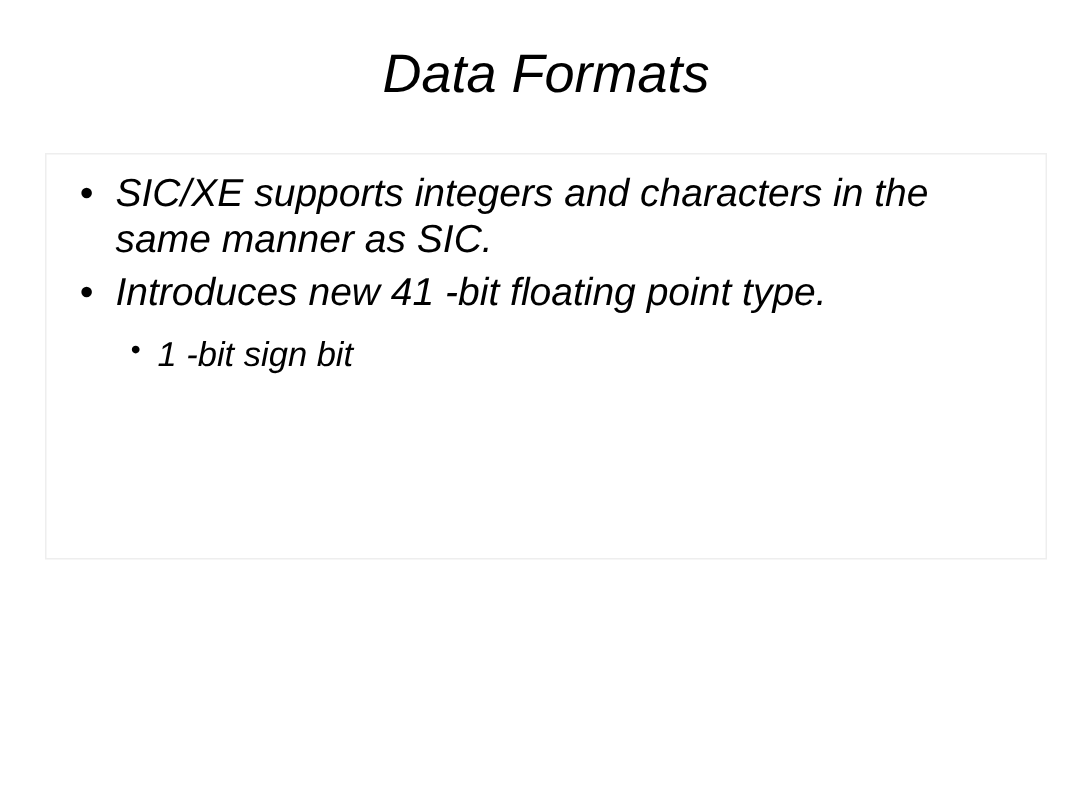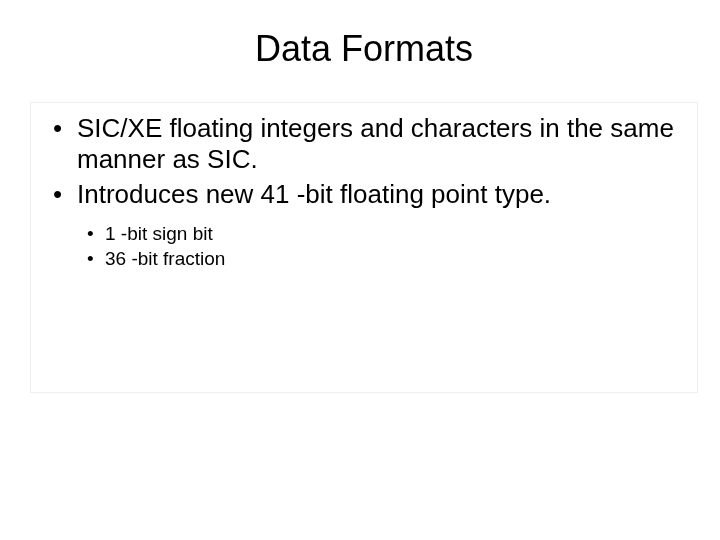--- a/index.html
+++ b/index.html
@@ -8,20 +8,21 @@
     height: 540px;
     background: #ffffff;
     font-family: Arial, Helvetica, sans-serif;
     color: #000000;
     position: relative;
   }
   .slide {
     width: 100%;
     height: 100%;
     padding: 28px 22px 20px 30px;
+    font-style: italic;
   }
   .title {
     text-align: center;
     font-size: 36px;
     font-weight: 400;
     margin-bottom: 32px;
   }
   .content-box {
     border: 1px solid #eeeeee;
     padding: 10px 10px 120px 10px;
@@ -38,21 +39,21 @@
   }
   .main-list > li::before {
     content: "•";
     position: absolute;
     left: 12px;
     top: 0;
     font-size: 26px;
   }
   .sub-list {
     list-style: none;
-    font-size: 19px;
+    font-size: 23px;
     line-height: 1.35;
     margin-top: 10px;
     margin-left: 40px;
   }
   .sub-list > li {
     position: relative;
     padding-left: 24px;
   }
   .sub-list > li::before {
     content: "•";
@@ -62,21 +63,20 @@
     font-size: 19px;
   }
 </style>
 </head>
 <body>
 
 <div class="slide">
   <h1 class="title">Data Formats</h1>
   <div class="content-box">
     <ul class="main-list">
-      <li>SIC/XE floating integers and characters in the same manner as SIC.</li>
+      <li>SIC/XE supports integers and characters in the same manner as SIC.</li>
       <li>Introduces new 41 -bit floating point type.</li>
     </ul>
     <ul class="sub-list">
       <li>1 -bit sign bit</li>
-      <li>36 -bit fraction</li>
     </ul>
   </div>
 </div>
 
 </body></html>

